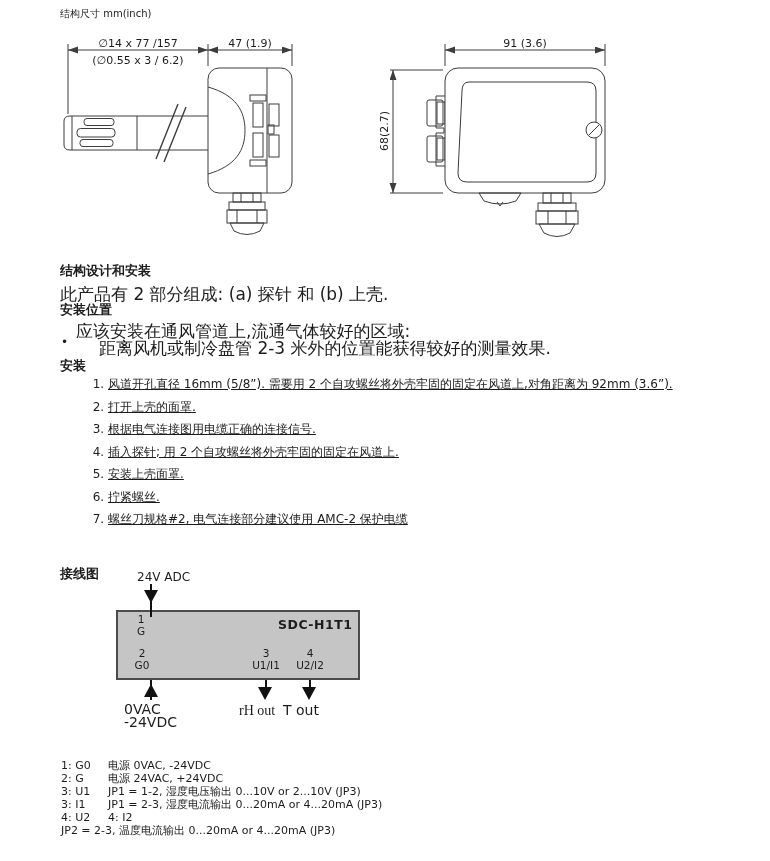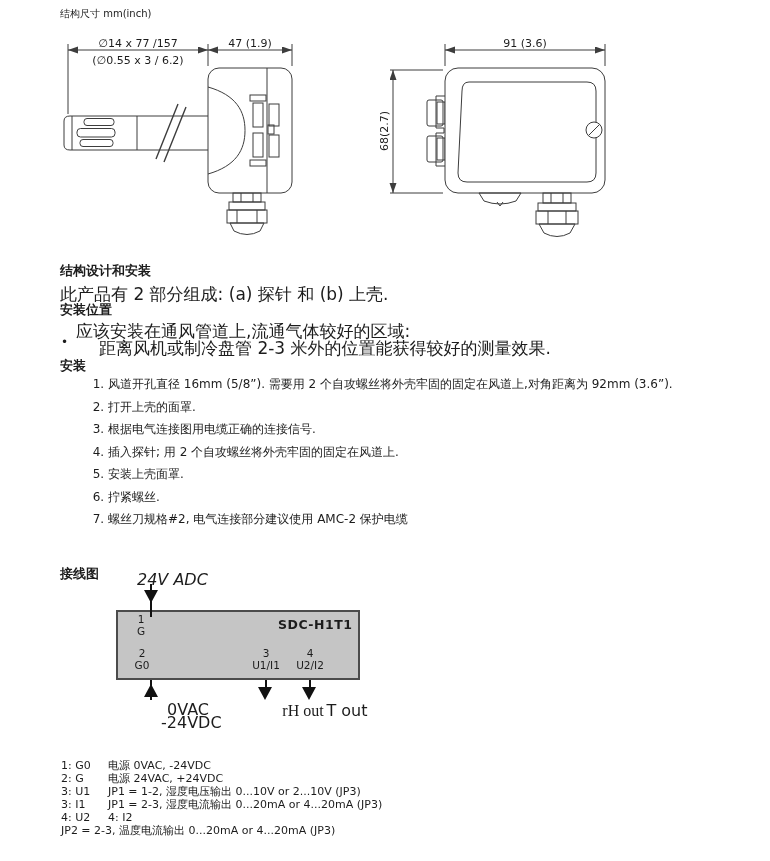--- a/index.html
+++ b/index.html
@@ -5,25 +5,25 @@
   html,body{margin:0;padding:0;background:#fff;}
   #page{
     position:relative;width:770px;height:861px;background:#ffffff;
     font-family:"DejaVu Sans", sans-serif;color:#1c1c1c;overflow:hidden;
   }
   .abs{position:absolute;}
   .doc-title{font-size:10px;font-weight:normal;white-space:nowrap;}
   .h{font-size:13px;font-weight:bold;white-space:nowrap;}
   .p{font-size:17px;white-space:nowrap;}
   .bullet-dot{font-size:12px;}
-  ol.steps{margin:0;padding:0 0 0 25px;font-size:12px;width:652px;}
+  ol.steps{margin:0;padding:0 0 0 25px;font-size:12px;width:652px;text-decoration:underline;}
   ol.steps li{line-height:19px;margin-bottom:3.5px;}
   
-  .wire-label{font-size:16px;white-space:nowrap;font-style:italic;}
-  .wire-label-c{font-size:16px;text-align:center;line-height:13px;margin-left:37px;}
+  .wire-label{font-size:12px;white-space:nowrap;}
+  .wire-label-c{font-size:14px;line-height:13px;}
   .term-box{
     background:#c5c5c5;border:2px solid #4b4b4b;box-sizing:border-box;
   }
   .term-col{font-size:10.5px;line-height:12px;text-align:center;z-index:3;}
   .model-label{font-size:12.5px;font-weight:bold;letter-spacing:.5px;white-space:nowrap;z-index:3;}
   .vline{width:2px;background:#111;z-index:2;}
   .tri-down{width:0;height:0;border-left:7.5px solid transparent;border-right:7.5px solid transparent;border-top:13px solid #111;z-index:3;}
   .tri-up{width:0;height:0;border-left:7.5px solid transparent;border-right:7.5px solid transparent;border-bottom:13px solid #111;z-index:3;}
   
   .legend{display:grid;grid-template-columns:47px auto;font-size:11px;line-height:12.9px;white-space:nowrap;}

